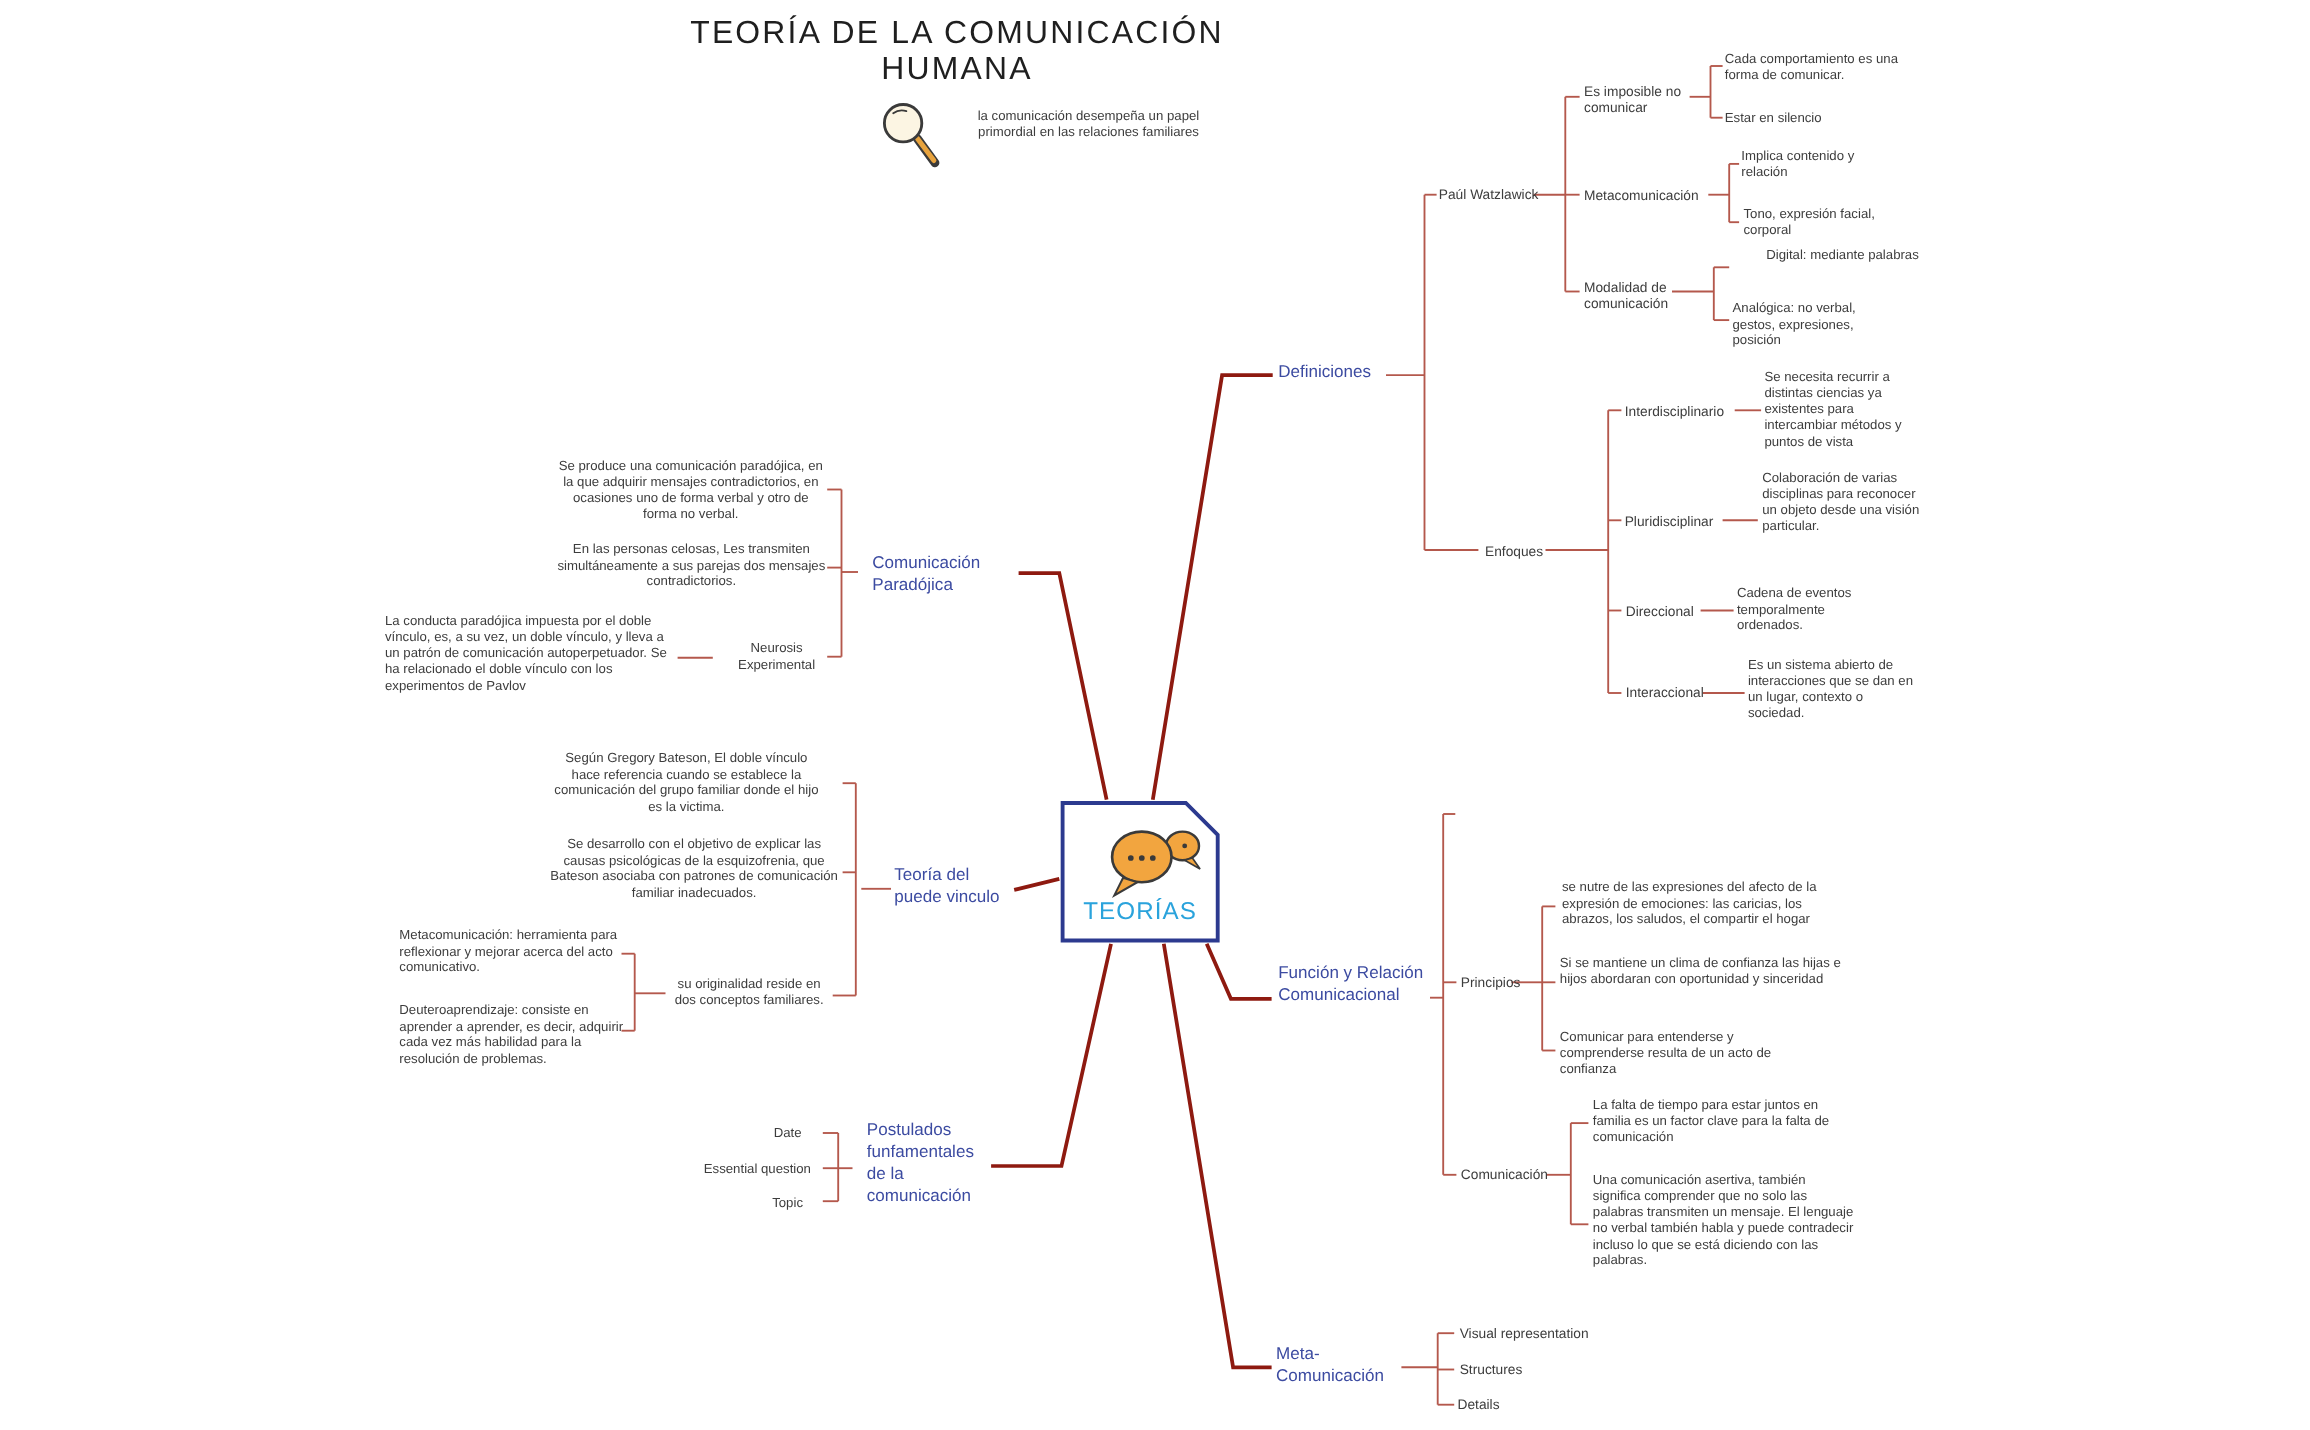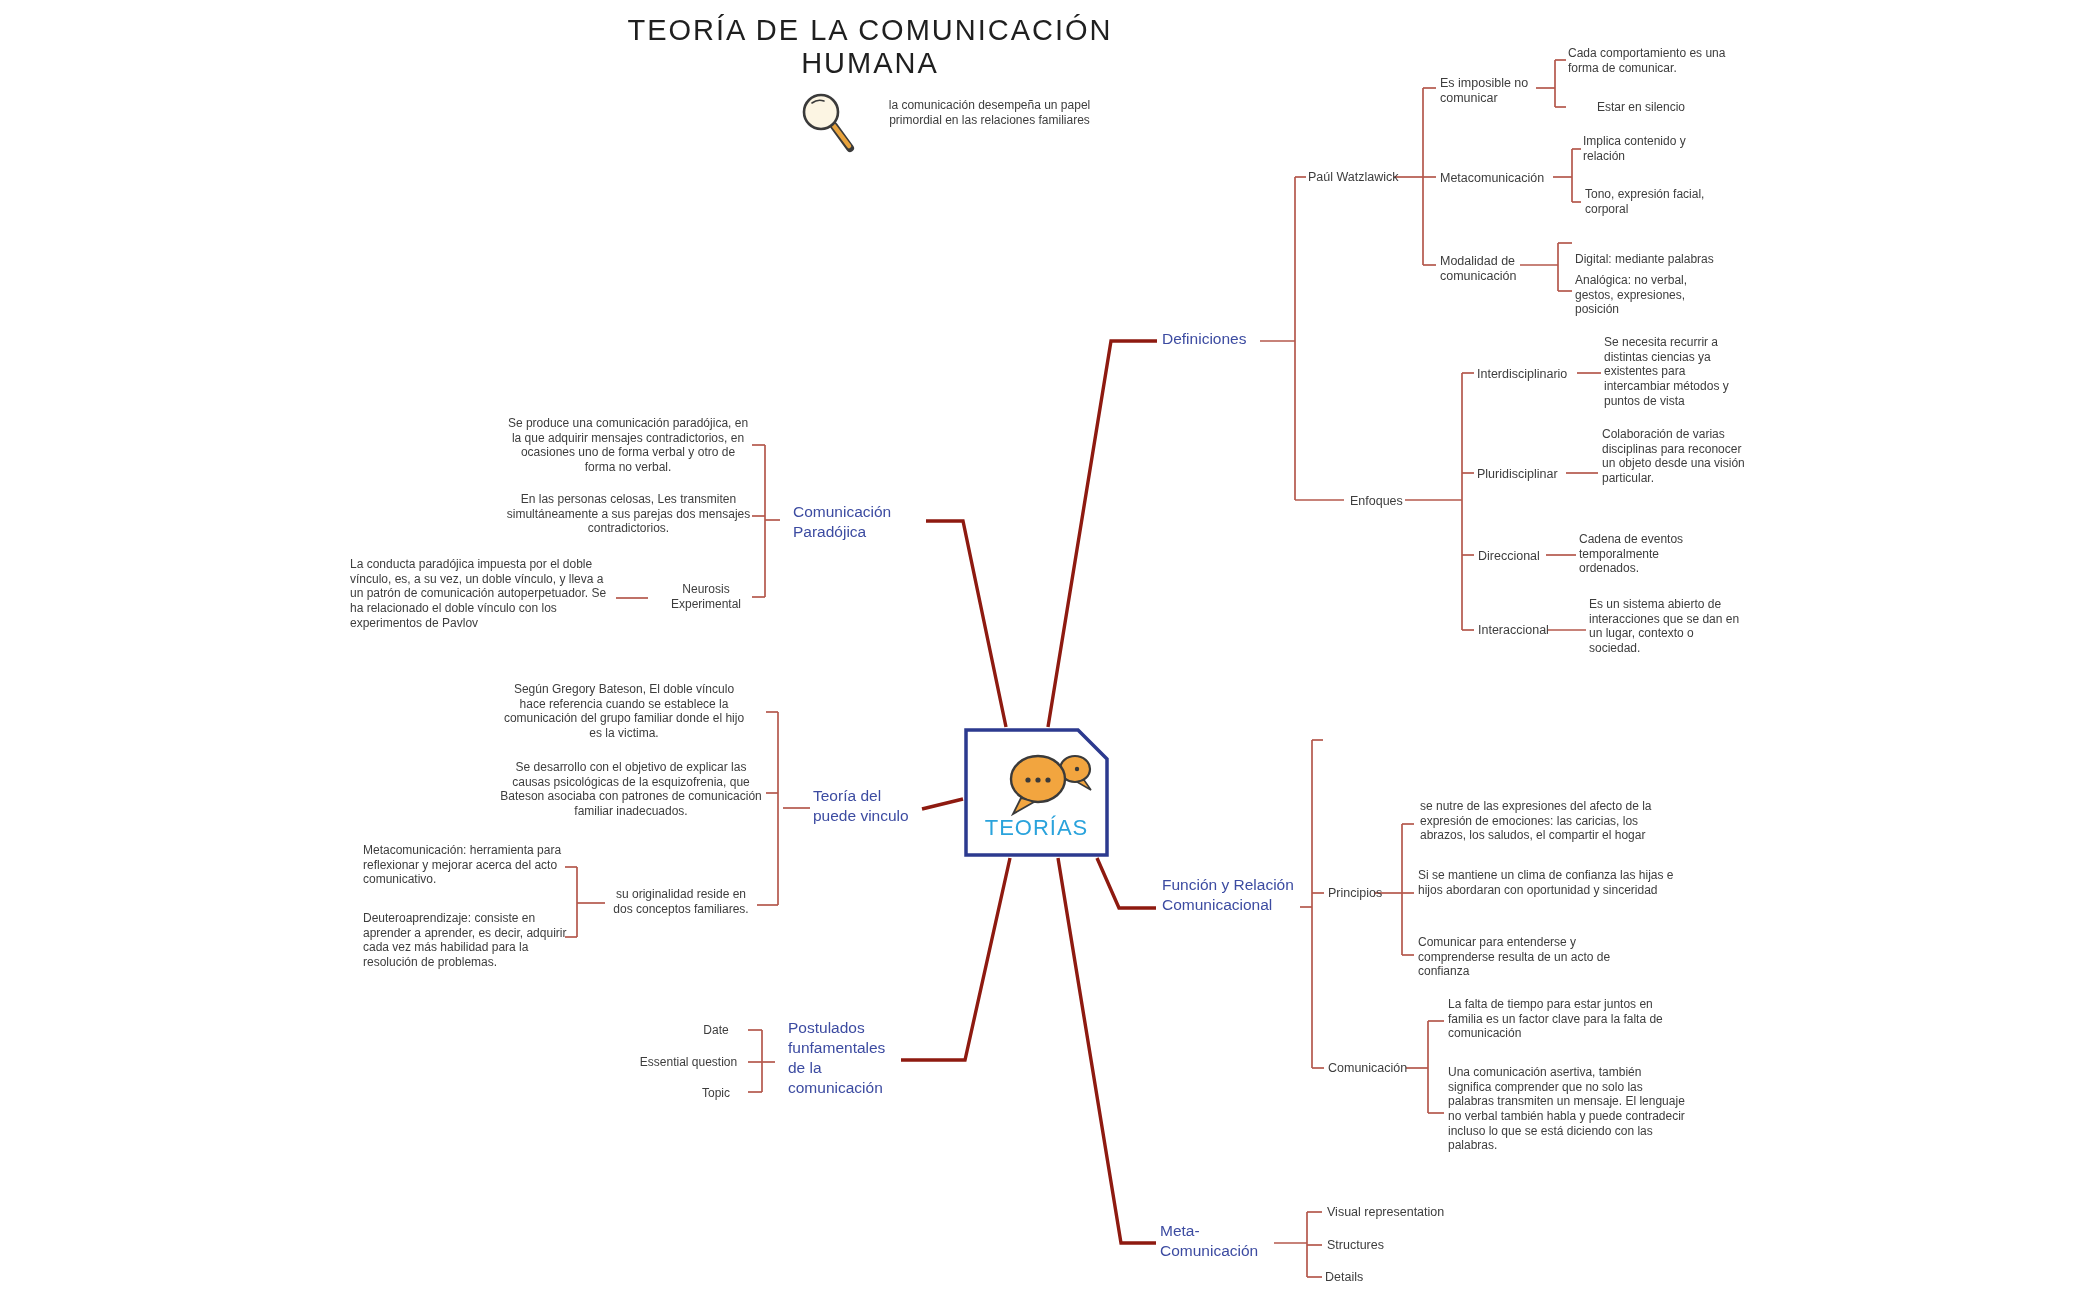--- a/index.html
+++ b/index.html
@@ -152,28 +152,28 @@
   <div class="node ctr" style="left:862px; top:98px; width:255px;">la comunicación desempeña un papel primordial en las relaciones familiares</div>
 
   <div class="center-label" style="left:966px; top:815px; width:141px;">TEORÍAS</div>
 
   <div class="node topic" style="left:1162px; top:317px; width:110px;margin-top:12px;">Definiciones</div>
 
   <div class="node lbl" style="left:1308px; top:170px; width:110px;">Paúl Watzlawick</div>
 
   <div class="node lbl" style="left:1440px; top:76px; width:105px;">Es imposible no comunicar</div>
   <div class="node" style="left:1568px; top:46px; width:165px;">Cada comportamiento es una forma de comunicar.</div>
-  <div class="node" style="left:1568px; top:100px; width:170px;margin-left:29px;">Estar en silencio</div>
+  <div class="node" style="left:1568px; top:100px; width:170px;">Estar en silencio</div>
 
   <div class="node lbl" style="left:1440px; top:171px; width:130px;">Metacomunicación</div>
   <div class="node" style="left:1583px; top:134px; width:135px;">Implica contenido y relación</div>
   <div class="node" style="left:1585px; top:187px; width:125px;">Tono, expresión facial, corporal</div>
 
   <div class="node lbl" style="left:1440px; top:254px; width:100px;">Modalidad de comunicación</div>
-  <div class="node" style="left:1575px; top:252px; width:200px;">Digital: mediante palabras</div>
+  <div class="node" style="left:1575px; top:224px; width:200px;text-align:center;">Digital: mediante palabras</div>
   <div class="node" style="left:1575px; top:273px; width:140px;">Analógica: no verbal, gestos, expresiones, posición</div>
 
   <div class="node lbl" style="left:1350px; top:494px; width:80px;">Enfoques</div>
 
   <div class="node lbl" style="left:1477px; top:367px; width:110px;">Interdisciplinario</div>
   <div class="node" style="left:1604px; top:335px; width:140px;">Se necesita recurrir a distintas ciencias ya existentes para intercambiar métodos y puntos de vista</div>
 
   <div class="node lbl" style="left:1477px; top:467px; width:105px;">Pluridisciplinar</div>
   <div class="node" style="left:1602px; top:427px; width:145px;">Colaboración de varias disciplinas para reconocer un objeto desde una visión particular.</div>
 

